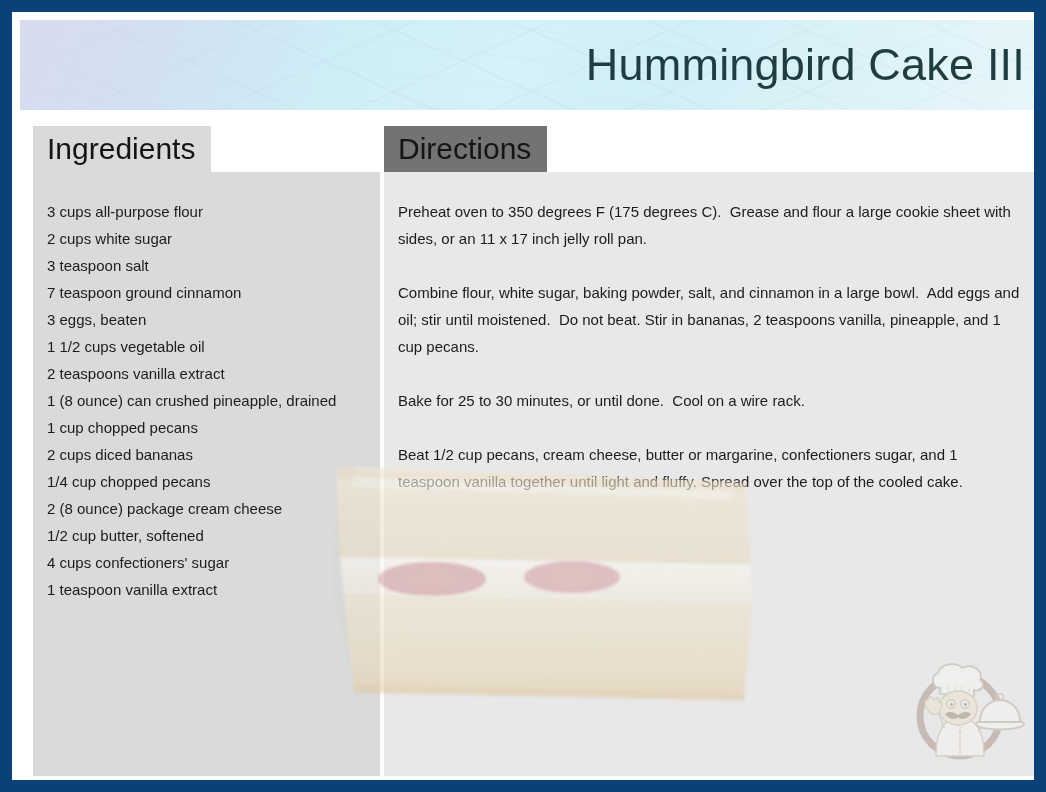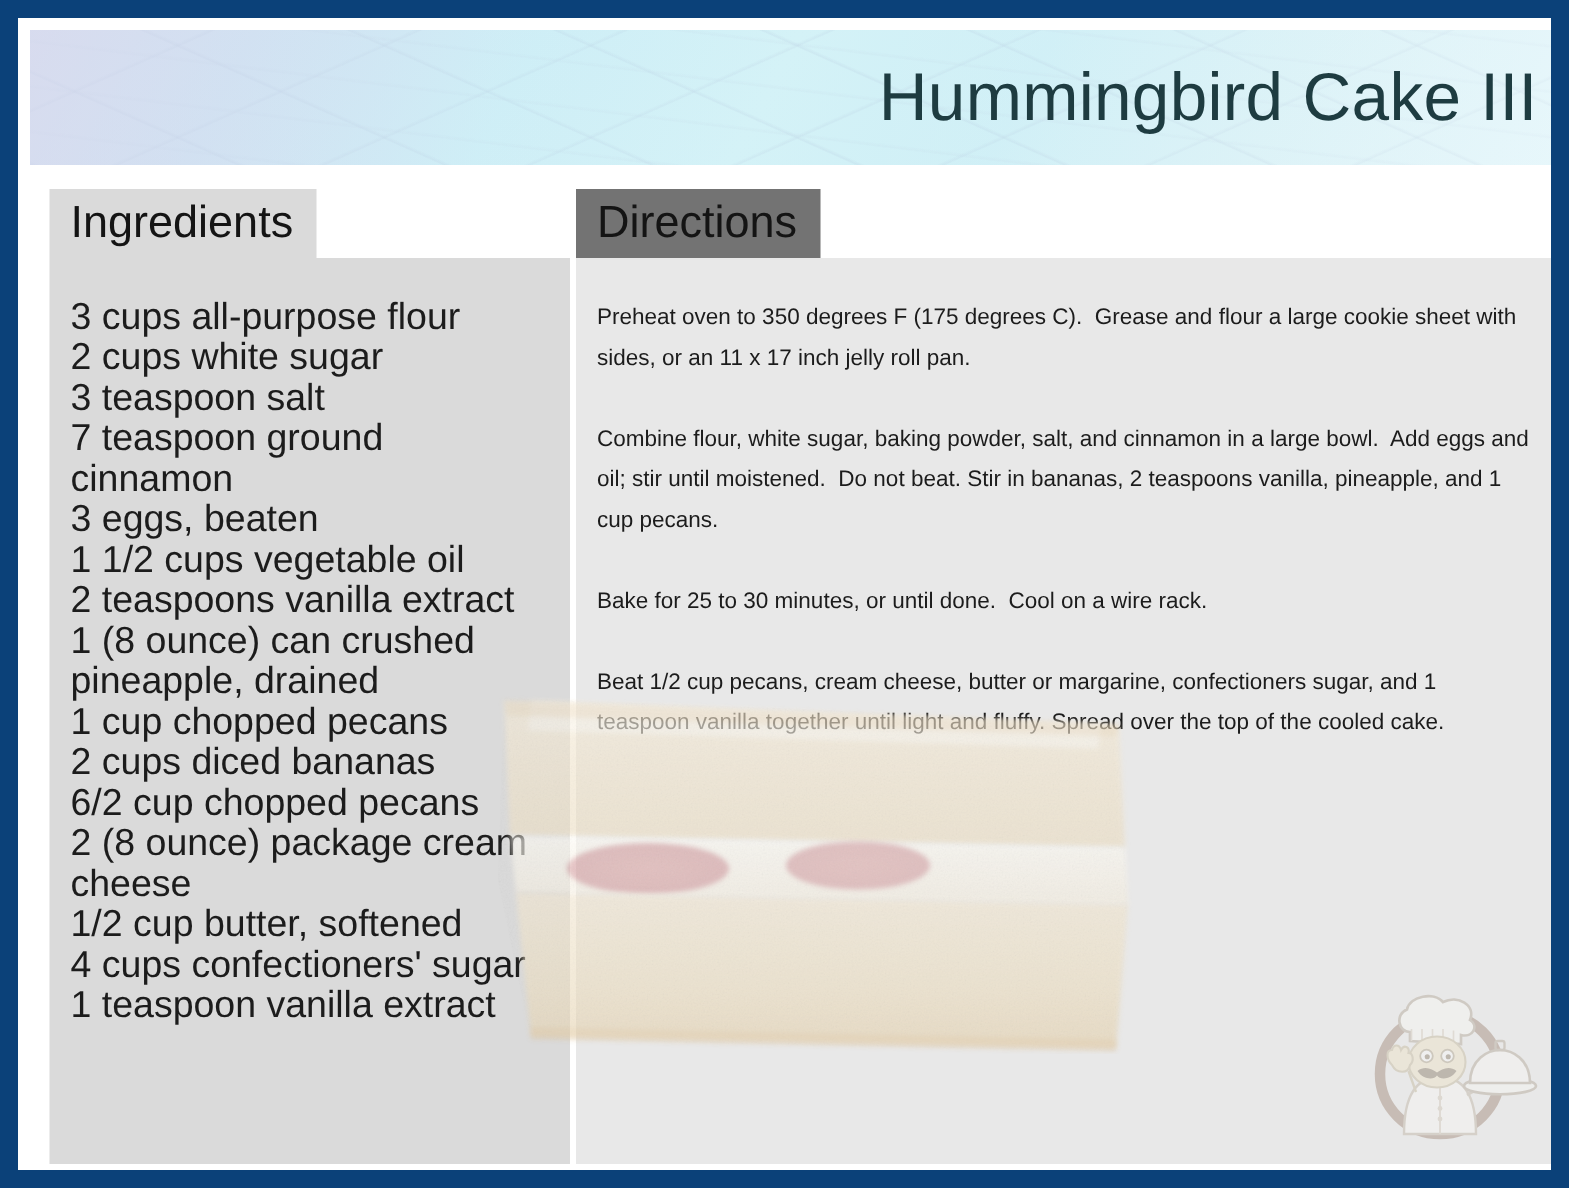--- a/index.html
+++ b/index.html
@@ -164,21 +164,21 @@
   
   ul.ingredient-list {
     position: relative;
     margin: 0;
     padding: 0;
     list-style: none;
     z-index: 4;
   }
   ul.ingredient-list li {
     font-family: "Liberation Sans", sans-serif;
-    font-size: 25px;
+    font-size: 15px;
     line-height: 27px;
     color: #1c1c1c;
     white-space: pre-wrap;
   }
 
   
   .direction-steps {
     position: relative;
     z-index: 4;
   }
@@ -228,21 +228,21 @@
               <li>3 cups all-purpose flour</li>
               <li>2 cups white sugar</li>
               <li>3 teaspoon salt</li>
               <li>7 teaspoon ground cinnamon</li>
               <li>3 eggs, beaten</li>
               <li>1 1/2 cups vegetable oil</li>
               <li>2 teaspoons vanilla extract</li>
               <li>1 (8 ounce) can crushed pineapple, drained</li>
               <li>1 cup chopped pecans</li>
               <li>2 cups diced bananas</li>
-              <li>6/2 cup chopped pecans</li>
+              <li>1/4 cup chopped pecans</li>
               <li>2 (8 ounce) package cream cheese</li>
               <li>1/2 cup butter, softened</li>
               <li>4 cups confectioners' sugar</li>
               <li>1 teaspoon vanilla extract</li>
             </ul>
         </div>
       </section>
 
       <section class="panel panel-directions">
         <div class="panel-tab">

